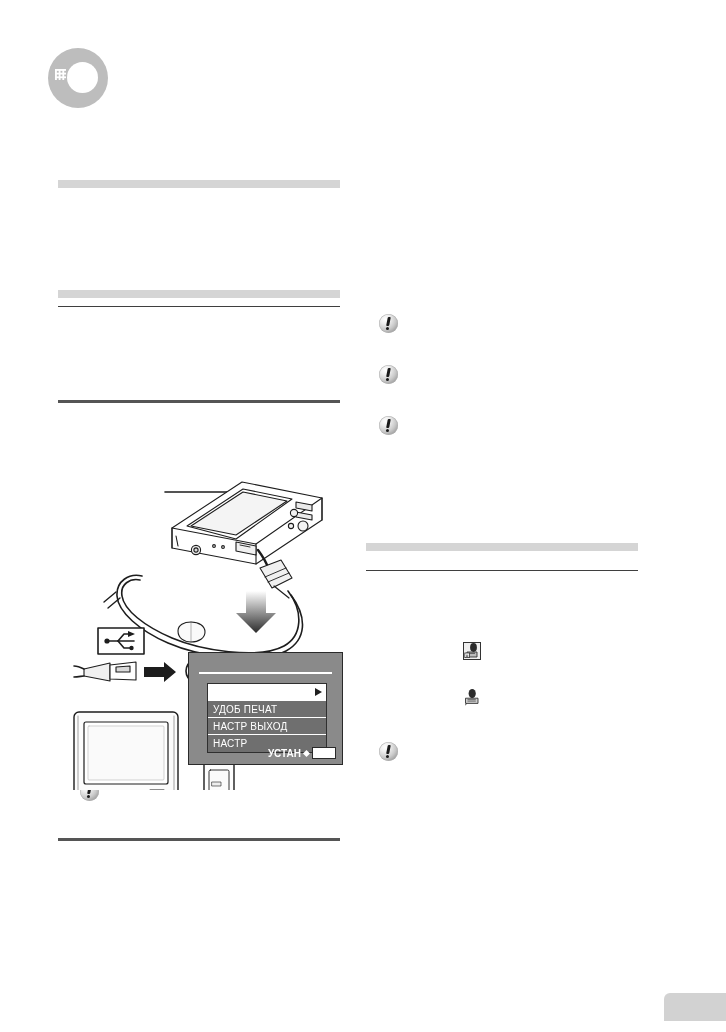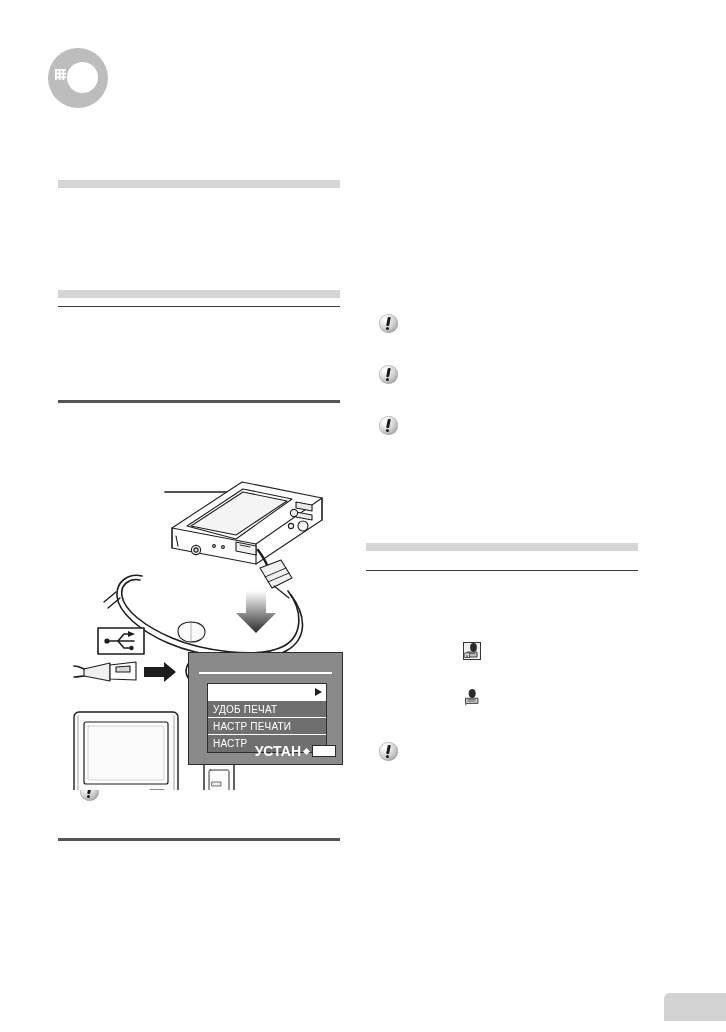--- a/index.html
+++ b/index.html
@@ -73,21 +73,21 @@
   }
   .lcd .menu-row:last-child{border-bottom:none;}
   .lcd .menu-row.selected{background:#ffffff;}
   .lcd .menu-row.selected .caret{
     position:absolute;right:4px;top:4px;width:0;height:0;
     border-top:4.5px solid transparent;border-bottom:4.5px solid transparent;
     border-left:7px solid #1f1f1f;
   }
   .lcd .footer{
     position:absolute;right:6px;bottom:5px;display:flex;align-items:center;gap:3px;
-    color:#ffffff;font-size:14px;font-weight:bold;
+    color:#ffffff;font-size:10px;font-weight:bold;
   }
   .lcd .footer .diamond{
     width:5px;height:5px;background:#ffffff;transform:rotate(45deg);
   }
   .lcd .footer .okbox{
     width:24px;height:12px;background:#ffffff;border:1px solid #2a2a2a;box-sizing:border-box;
   }
 
   
   .corner-tab{
@@ -285,21 +285,21 @@
     <div class="title-rule"></div>
     <div class="menu-box">
       <div class="menu-row selected">
         <span></span>
         <span class="caret"></span>
       </div>
       <div class="menu-row">
         <span>УДОБ ПЕЧАТ</span>
       </div>
       <div class="menu-row">
-        <span>НАСТР ПЕЧАТИ</span>
+        <span>НАСТР ВЫХОД</span>
       </div>
       <div class="menu-row">
         <span>НАСТР</span>
       </div>
     </div>
     <div class="footer">
       <span>УСТАН</span>
       <span class="diamond"></span>
       <span class="okbox"></span>
     </div>

